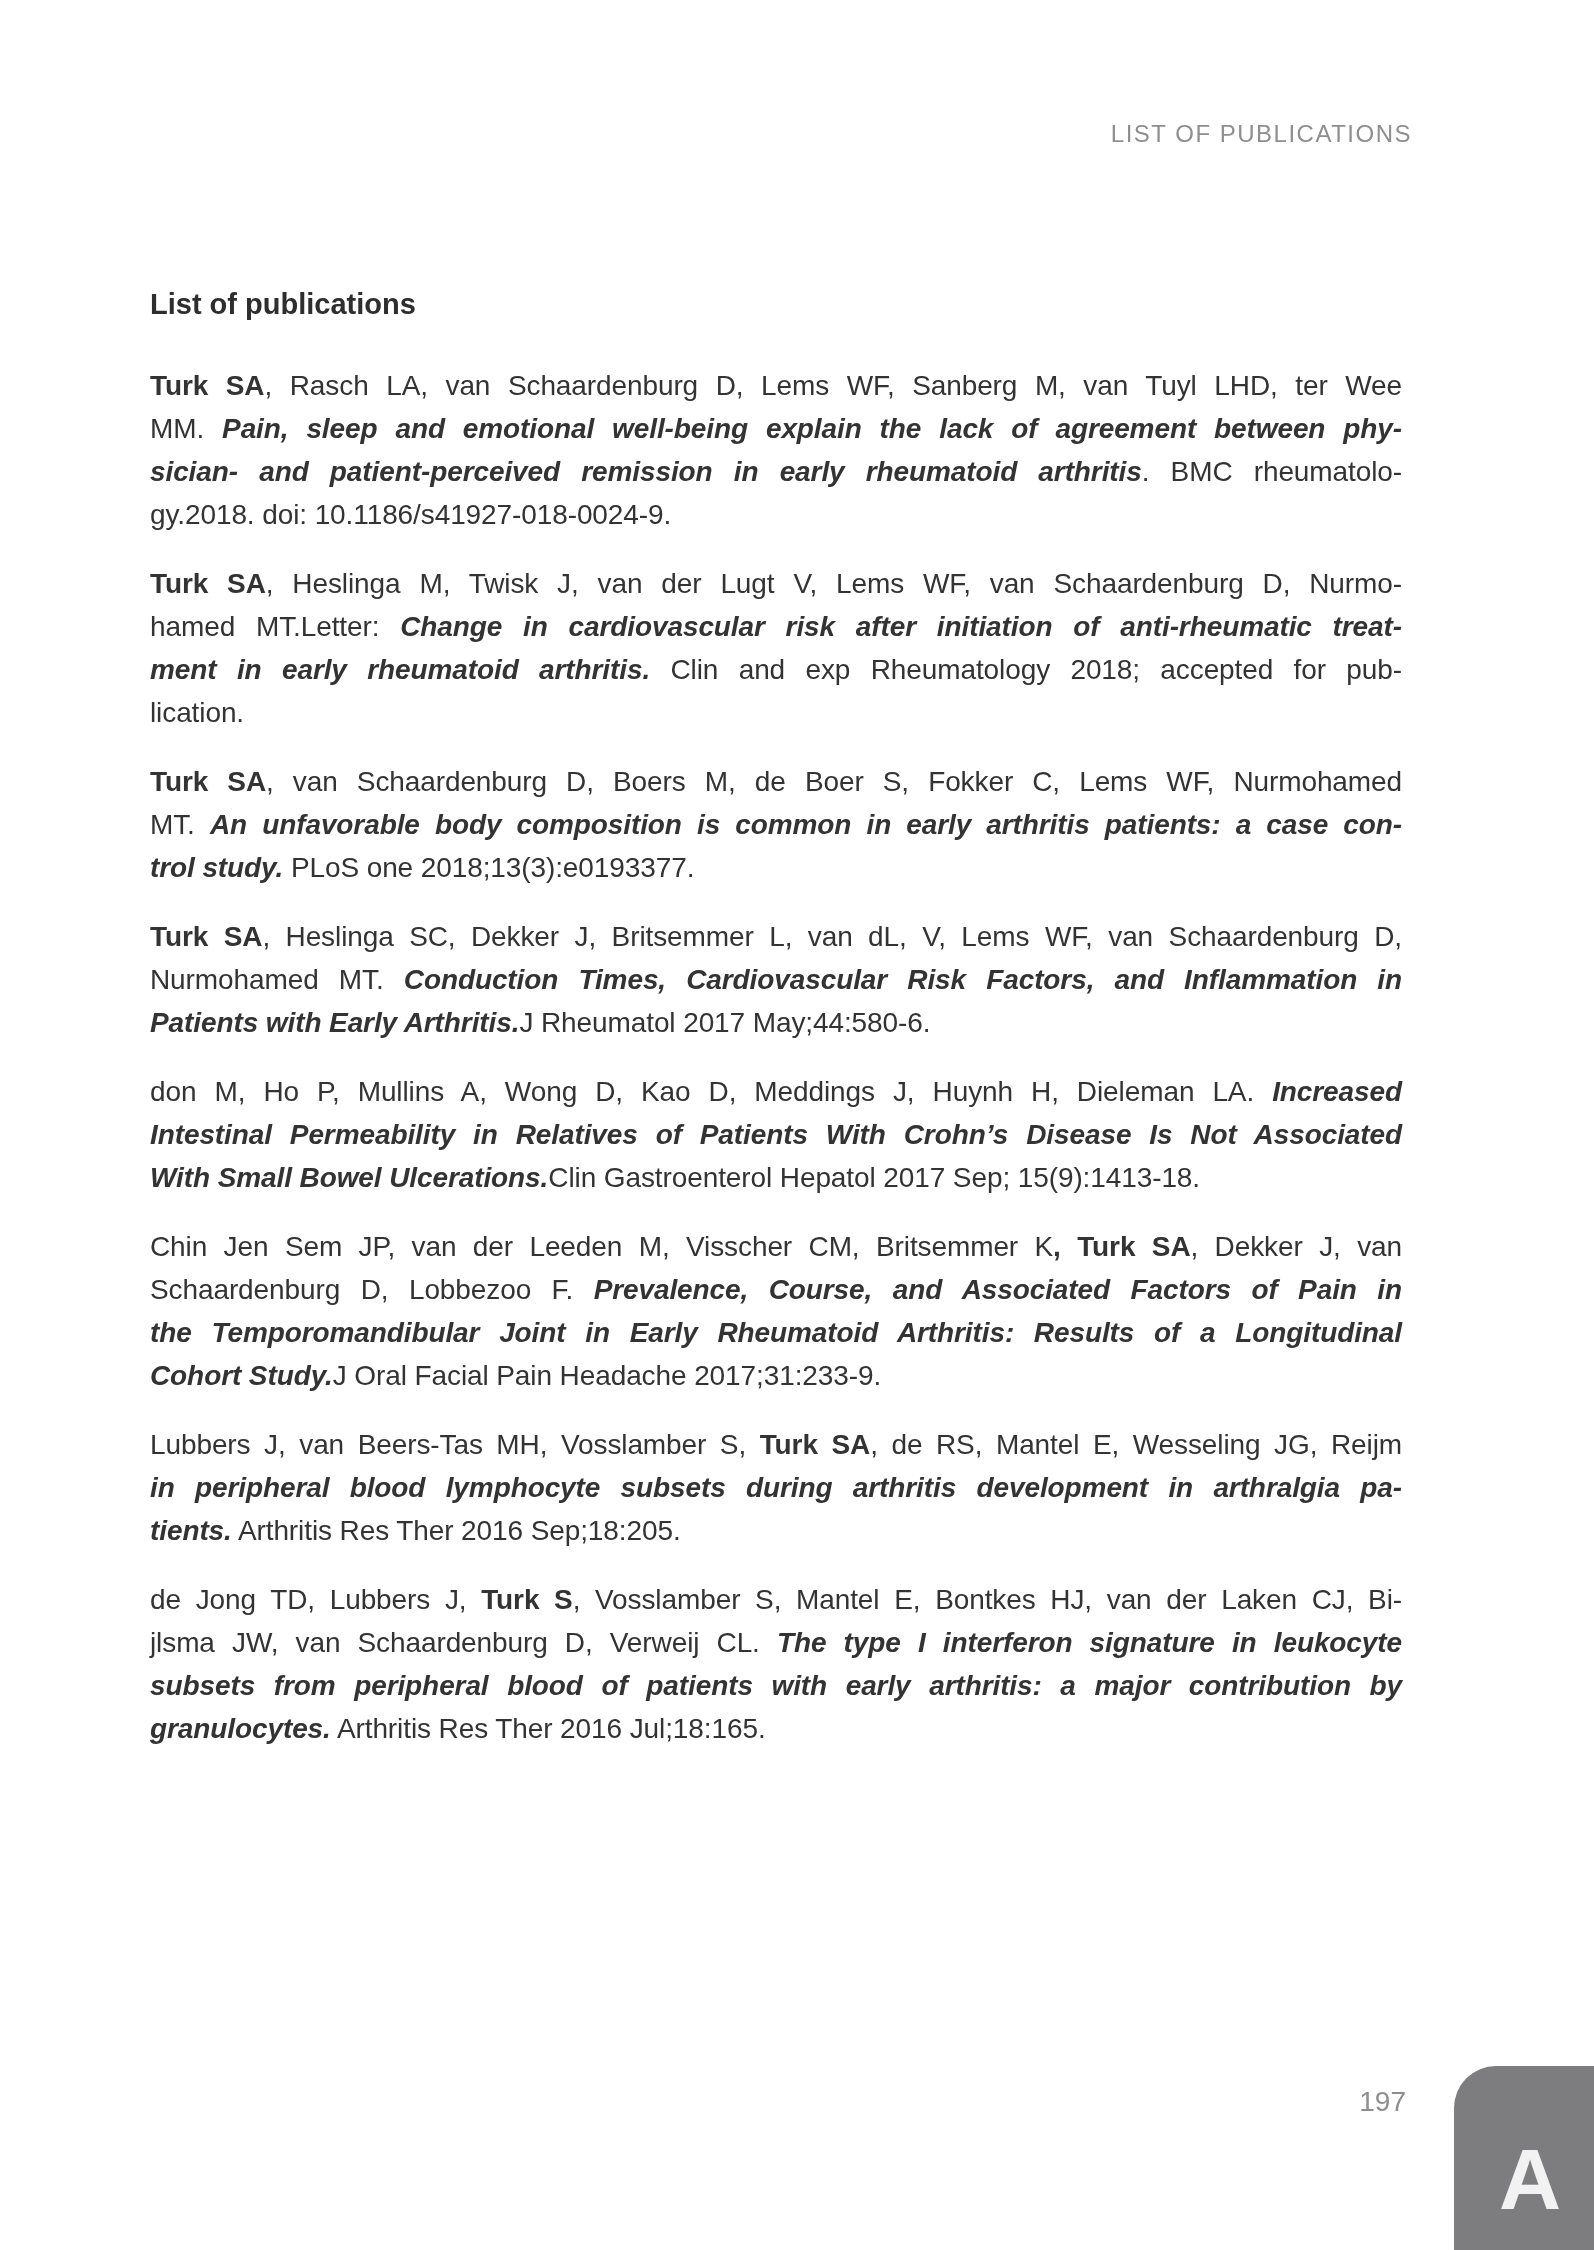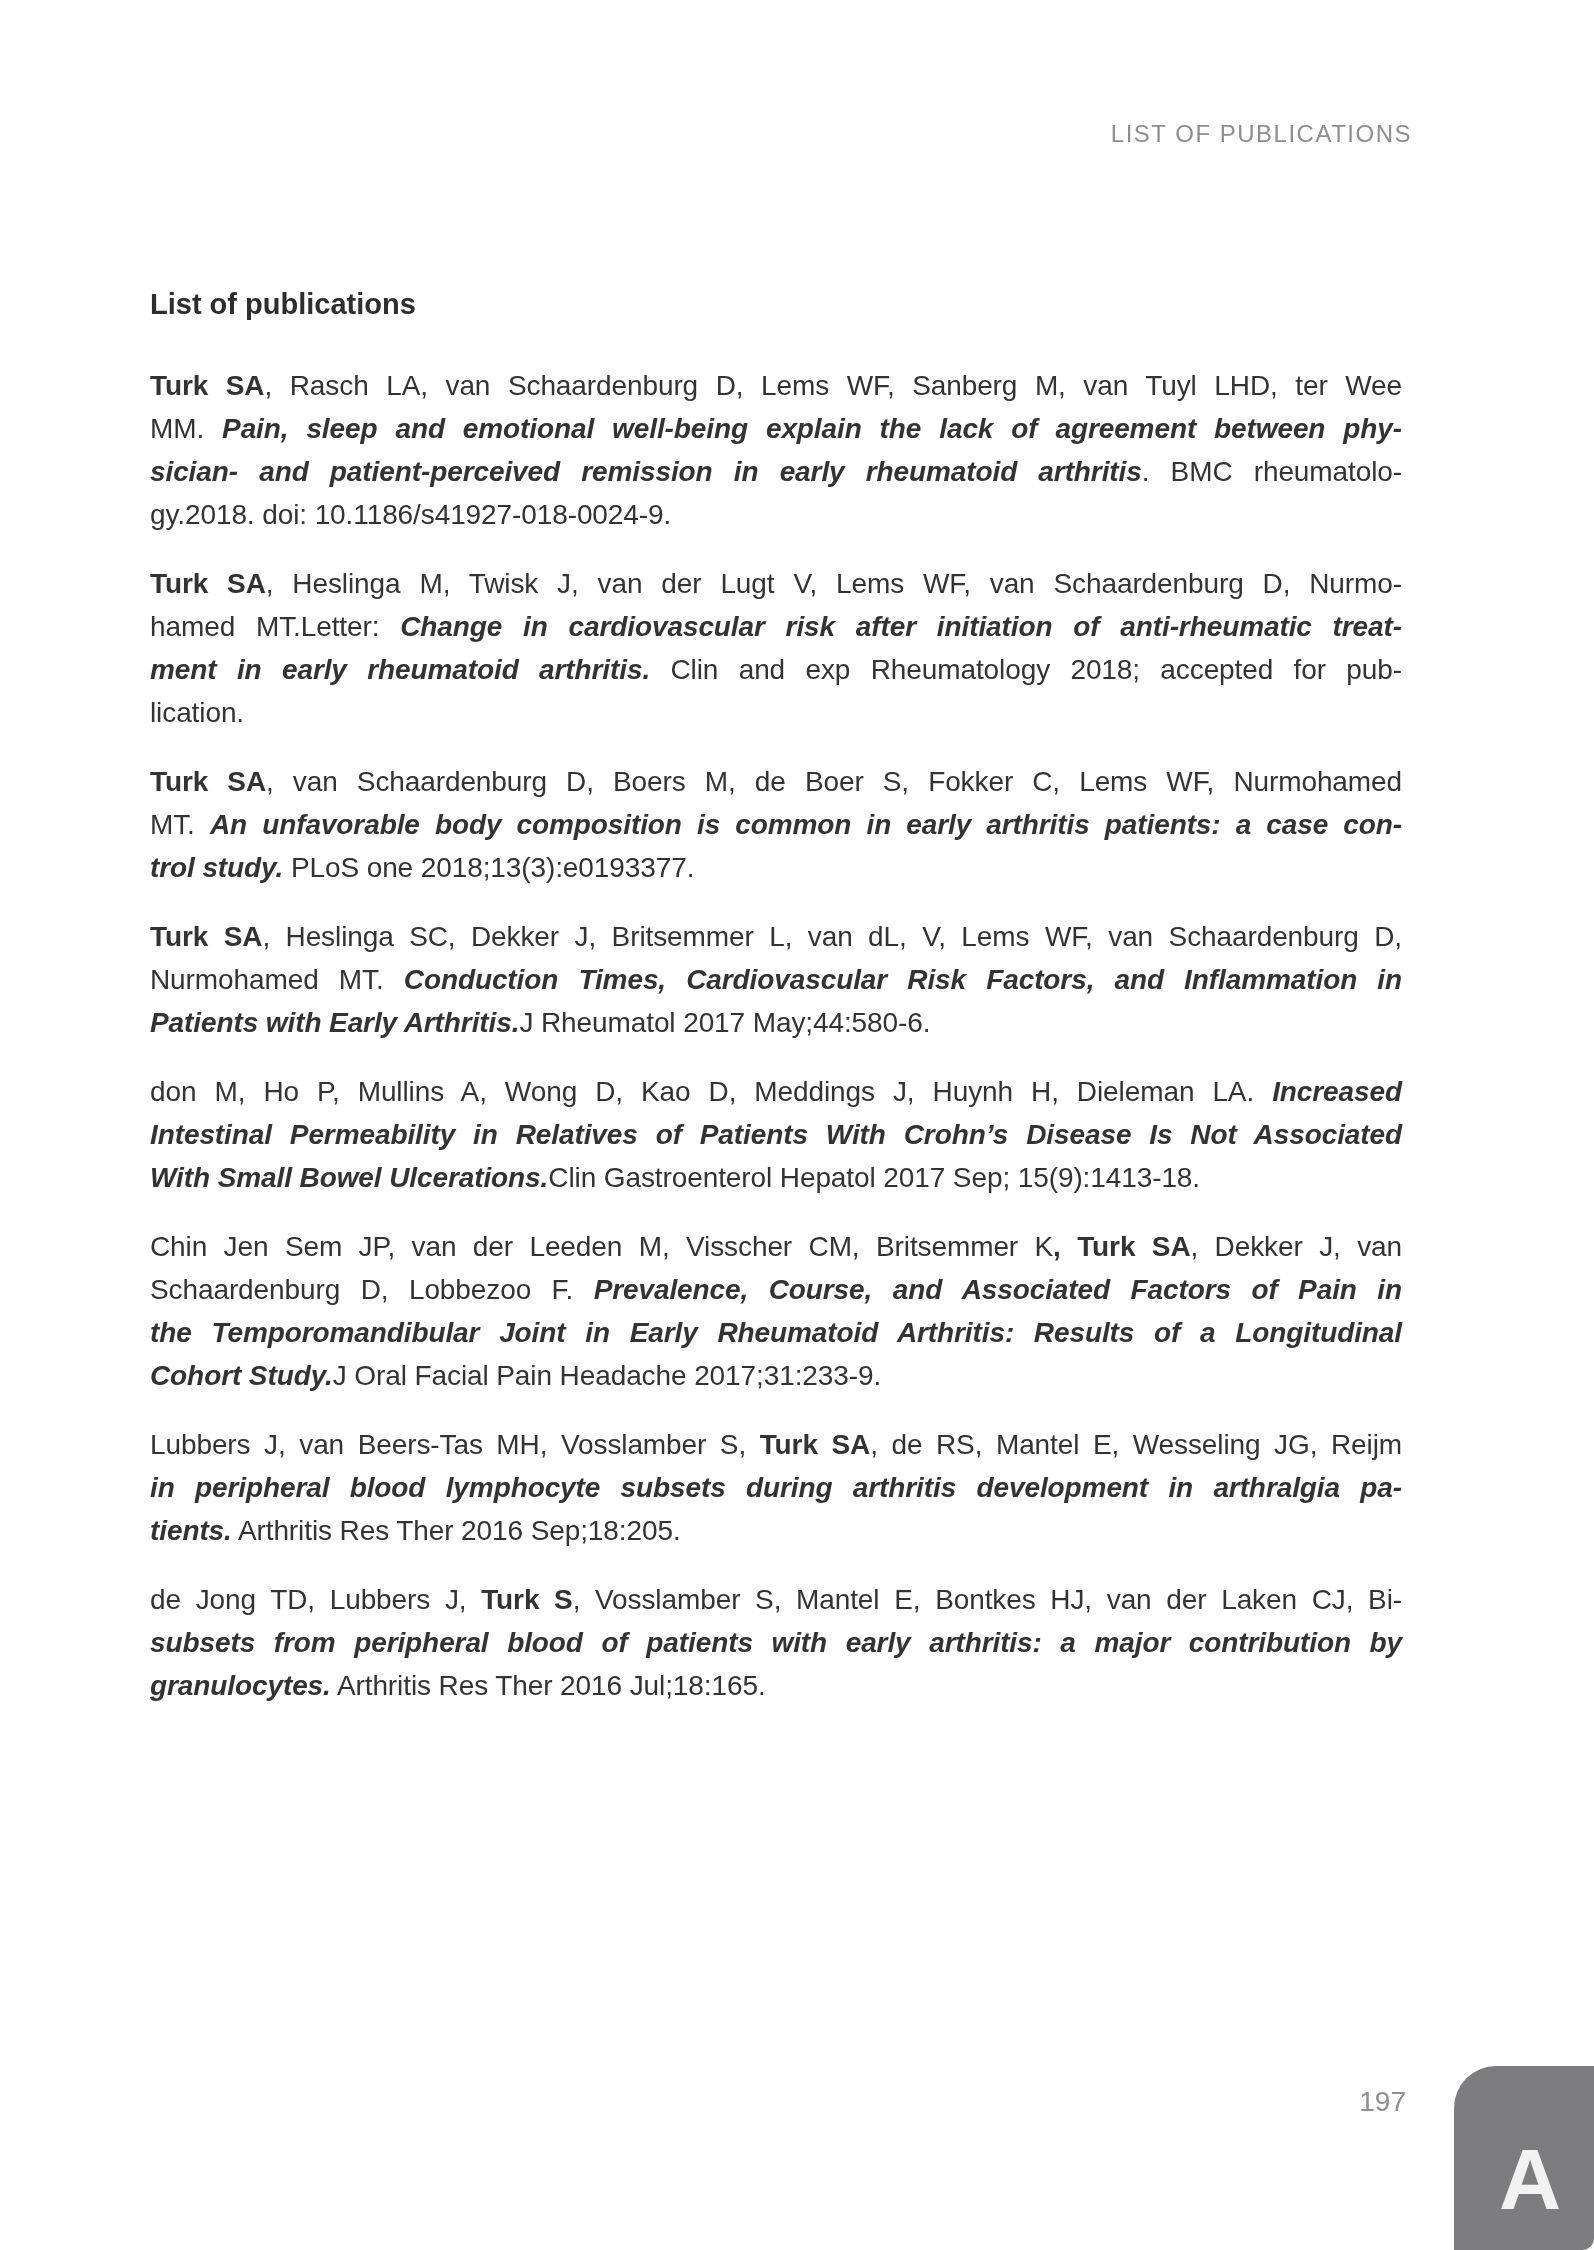--- a/index.html
+++ b/index.html
@@ -3,21 +3,20 @@
 <meta charset="utf-8">
 <style>
   html, body { margin: 0; padding: 0; background: #ffffff; }
   .page {
     position: relative;
     width: 1594px;
     height: 2250px;
     background: #ffffff;
     overflow: hidden;
     font-family: "Liberation Sans", sans-serif;
-    border-radius: 12px;
   }
   .running-header {
     position: absolute;
     top: 120px;
     right: 182px;
     font-size: 24px;
     letter-spacing: 1.5px;
     color: #8e8e8e;
     white-space: nowrap;
   }
@@ -119,20 +118,21 @@
           <div class="line"><span class="seg-i">the Temporomandibular Joint in Early Rheumatoid Arthritis: Results of a Longitudinal</span></div>
           <div class="line last"><span class="seg-i">Cohort Study.</span><span class="seg">J Oral Facial Pain Headache 2017;31:233-9.</span></div>
         </div>
         <div class="pub">
           <div class="line"><span class="seg">Lubbers J, van Beers-Tas MH, Vosslamber S, </span><span class="seg-b">Turk SA</span><span class="seg">, de RS, Mantel E, Wesseling JG, Reijm</span></div>
           <div class="line"><span class="seg-i">in peripheral blood lymphocyte subsets during arthritis development in arthralgia pa-</span></div>
           <div class="line last"><span class="seg-i">tients.</span><span class="seg"> Arthritis Res Ther 2016 Sep;18:205.</span></div>
         </div>
         <div class="pub">
           <div class="line"><span class="seg">de Jong TD, Lubbers J, </span><span class="seg-b">Turk S</span><span class="seg">, Vosslamber S, Mantel E, Bontkes HJ, van der Laken CJ, Bi-</span></div>
+          <div class="line"><span class="seg">jlsma JW, van Schaardenburg D, Verweij CL. </span><span class="seg-i">The type I interferon signature in leukocyte</span></div>
           <div class="line"><span class="seg-i">subsets from peripheral blood of patients with early arthritis: a major contribution by</span></div>
           <div class="line last"><span class="seg-i">granulocytes.</span><span class="seg"> Arthritis Res Ther 2016 Jul;18:165.</span></div>
         </div>
       </div>
   </div>
 
   <div class="page-number">197</div>
 
   <div class="corner-tab">
     <span class="tab-letter">A</span>

